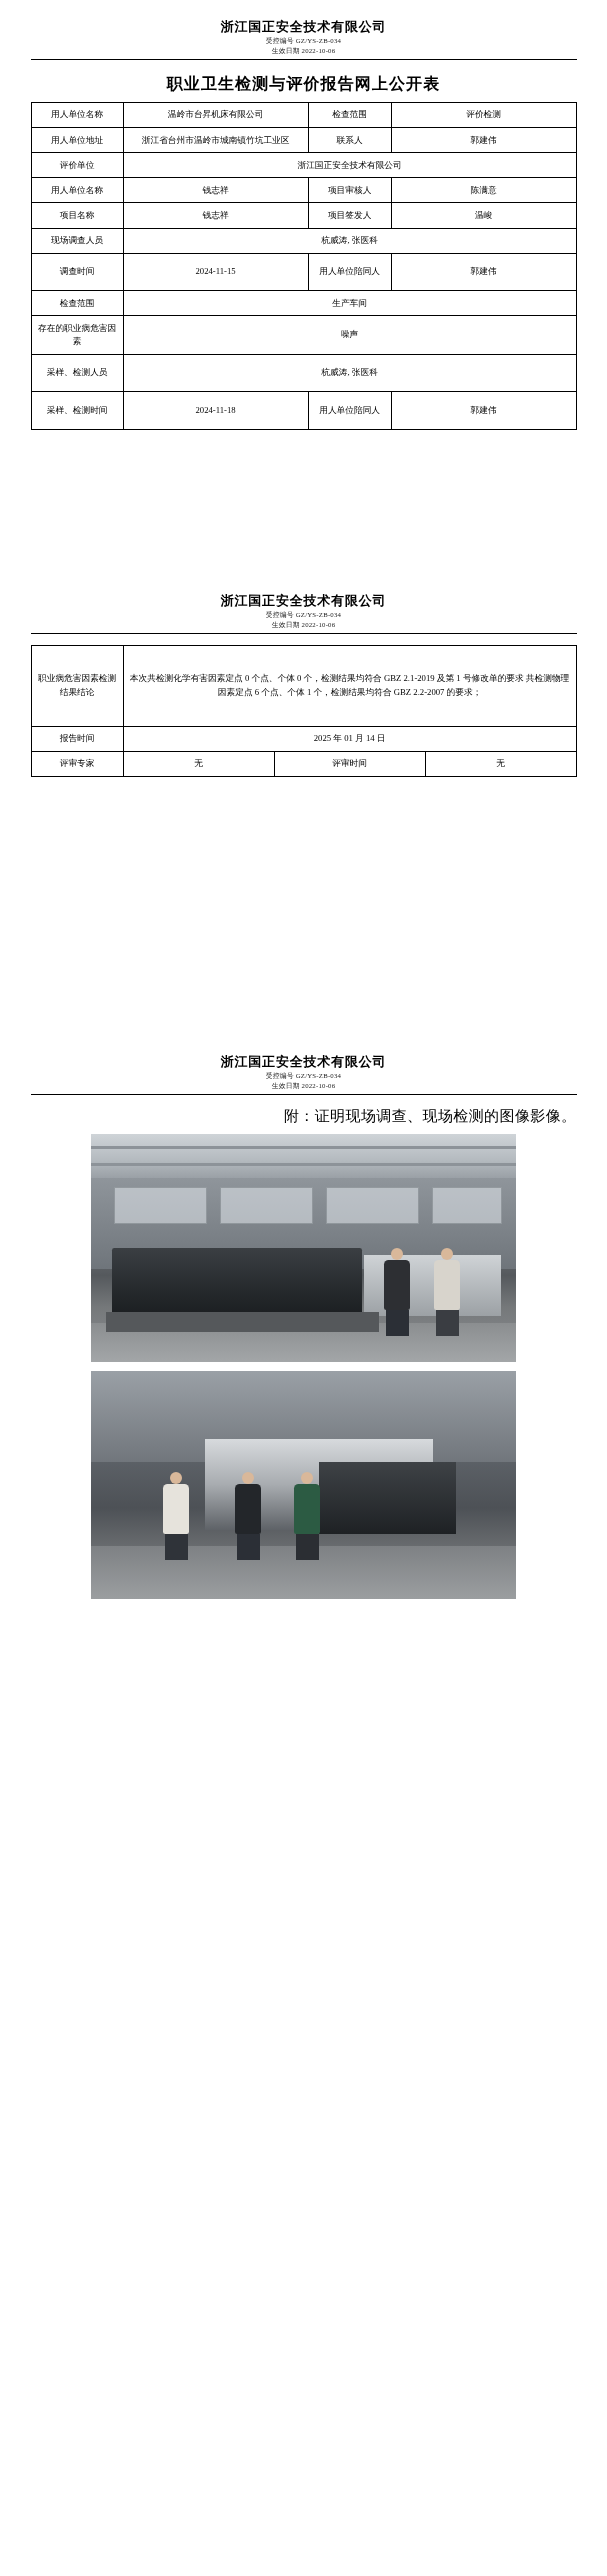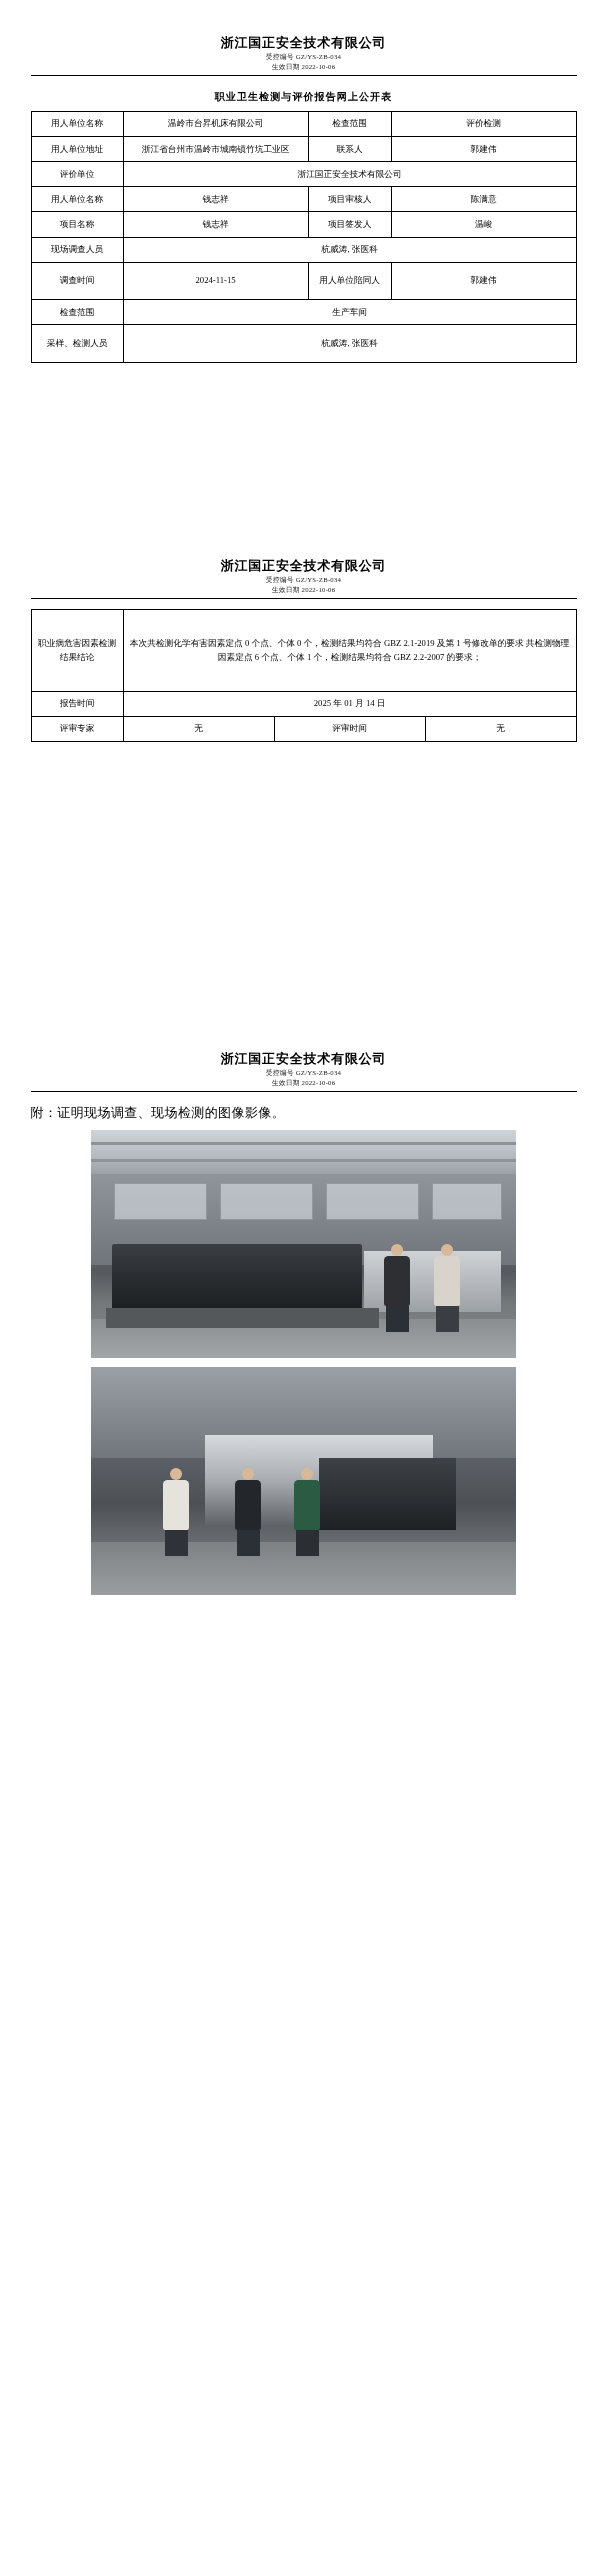--- a/index.html
+++ b/index.html
@@ -12,21 +12,21 @@
     font-family: "Liberation Serif", "DejaVu Serif", serif;
     color: #000;
   }
   .page {
     width: 607px;
     box-sizing: border-box;
     padding: 0 30px;
   }
   .section {
     width: 546px;
-    margin: 16px auto;
+    margin: 0 auto;
   }
   .doc-head {
     text-align: center;
     padding-top: 16.7px;
   }
   .company-title {
     font-size: 13px;
     font-weight: bold;
     letter-spacing: 0.8px;
     line-height: 1.5;
@@ -38,21 +38,21 @@
     letter-spacing: 0.2px;
   }
   .head-rule {
     border: none;
     border-top: 0.8px solid #000;
     margin: 3px 0 0 0;
     height: 0;
   }
   .form-title {
     text-align: center;
-    font-size: 10px;
+    font-size: 16px;
     font-weight: bold;
     letter-spacing: 1.1px;
     margin: 13.7px 0 7.6px 0;
   }
   table.grid {
     width: 100%;
     border-collapse: collapse;
     table-layout: fixed;
   }
   table.grid td {
@@ -74,23 +74,23 @@
     height: 26px;
   }
   td.left {
     text-align: left;
     padding-left: 7.6px;
   }
   .spacer-lg { height: 114px; }
   .spacer-xl { height: 144px; }
   .spacer-md { height: 46px; }
   .attach-note {
-    font-size: 13px;
+    font-size: 15px;
     margin: 12px 0 7.6px 0;
-    text-align: left;
+    text-align: right;
     letter-spacing: 0.4px;
   }
   .photo-wrap {
     width: 425px;
     margin: 0 auto;
   }
   .photo {
     width: 425px;
     height: 228px;
     margin-bottom: 9px;
@@ -238,22 +238,32 @@
           <td class="label tall">调查时间</td>
           <td>2024-11-15</td>
           <td class="label2">用人单位陪同人</td>
           <td>郭建伟</td>
         </tr>
         <tr>
           <td class="label">检查范围</td>
           <td colspan="3">生产车间</td>
         </tr>
         <tr>
+          <td class="label tall">存在的职业病危害因素</td>
+          <td colspan="3">噪声</td>
+        </tr>
+        <tr>
           <td class="label tall">采样、检测人员</td>
           <td colspan="3">杭威涛, 张医科</td>
+        </tr>
+        <tr>
+          <td class="label tall">采样、检测时间</td>
+          <td>2024-11-18</td>
+          <td class="label2">用人单位陪同人</td>
+          <td>郭建伟</td>
         </tr>
       </tbody>
     </table>
 
   </div>
 </div>
 
 <div class="spacer-xl"></div>
 
 <div class="page">

